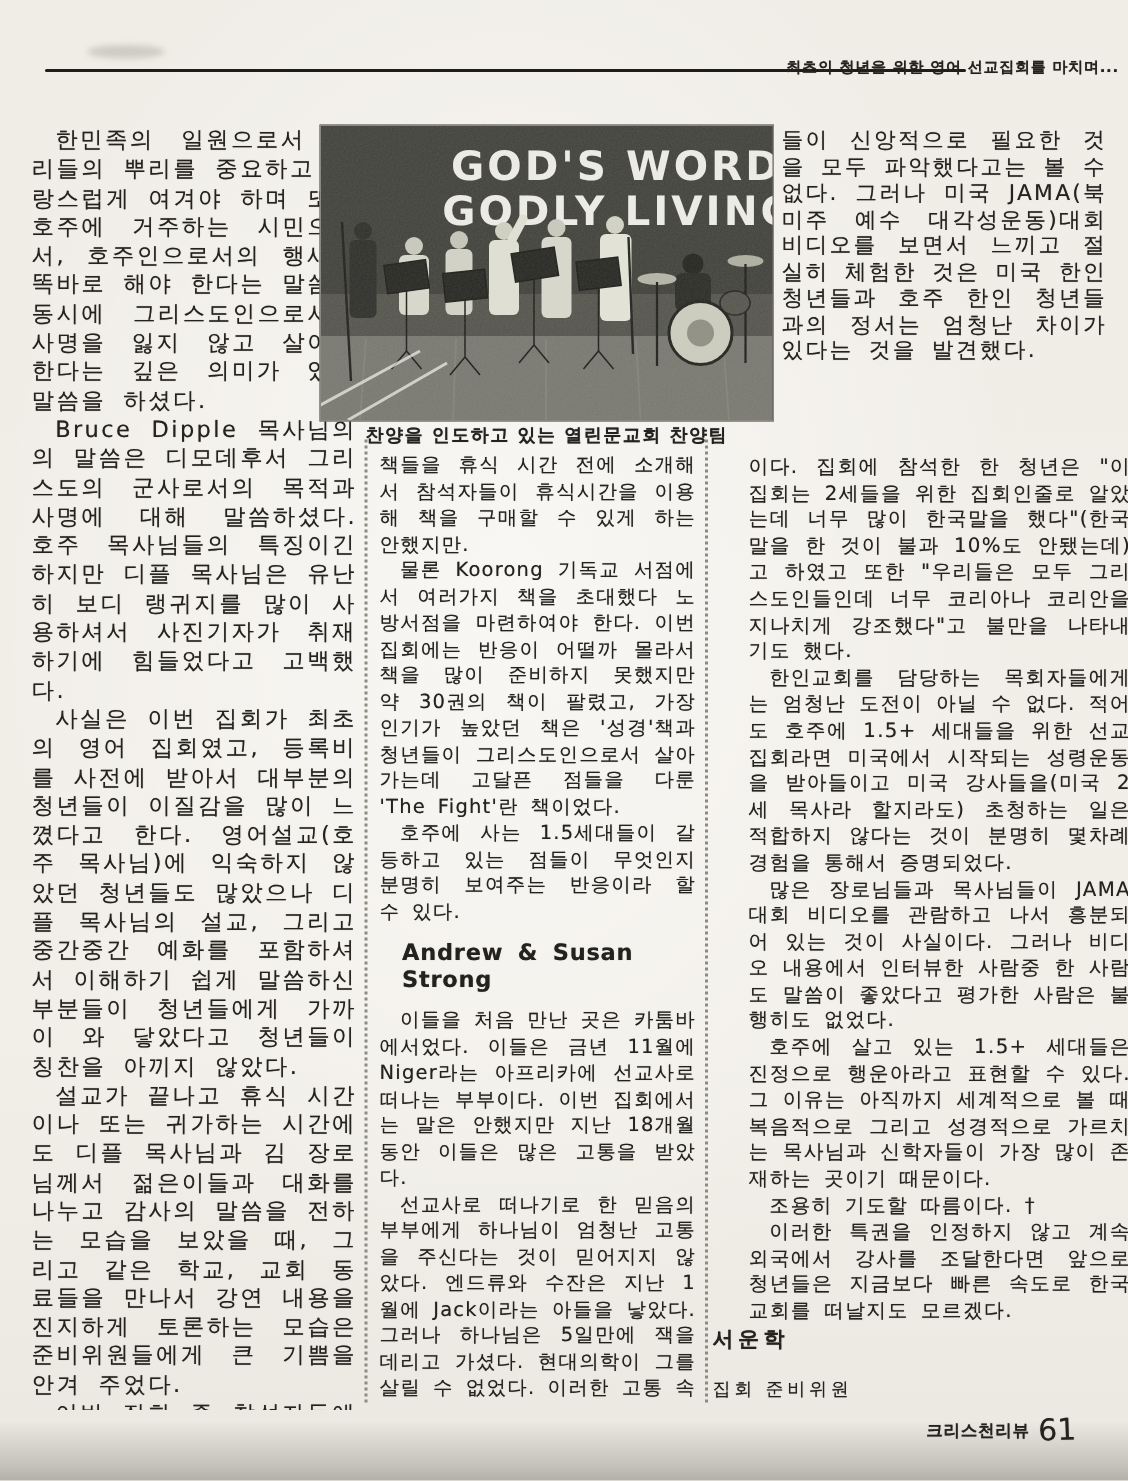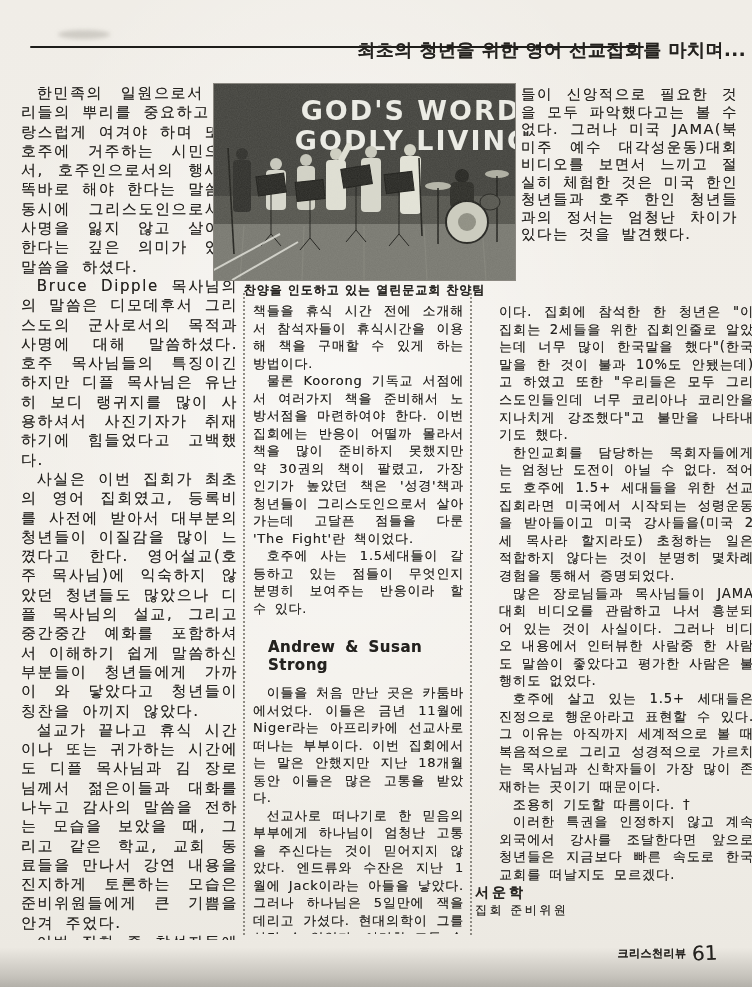--- a/index.html
+++ b/index.html
@@ -12,43 +12,43 @@
   .page{
     position:relative;width:752px;height:987px;overflow:hidden;
     background:
       radial-gradient(ellipse at 45% 40%, rgba(255,255,255,0.55) 0%, rgba(255,255,255,0) 60%),
       linear-gradient(180deg,#f0ede7 0%,#f2efe9 70%,#ece9e2 96%,#c5c2bb 99%,#b3b0a9 100%),
       #f1eee8;
   }
   .ink{color:#24221f;text-shadow:0 0 .5px rgba(35,32,28,.55);}
   
   .header-rule{position:absolute;left:30px;top:46px;width:614px;height:2px;background:#1e1d1a;border-radius:1px;}
-  .header-title{position:absolute;right:6px;top:38px;font-size:18px;font-weight:bold;letter-spacing:.5px;white-space:nowrap;}
+  .header-title{position:absolute;right:6px;top:38px;font-size:10px;font-weight:bold;letter-spacing:.5px;white-space:nowrap;}
   .smudge{position:absolute;left:58px;top:30px;width:52px;height:9px;background:#c6c3bc;border-radius:50%;filter:blur(2px);opacity:.8;}
   
   .col{position:absolute;overflow:hidden;text-align:justify;}
   .col p{margin:0;text-indent:1.05em;}
   .col p.cont{text-indent:0;}
   .col1{left:21px;top:84px;width:217px;height:856px;font-size:15px;line-height:19.3px;letter-spacing:1.6px;word-spacing:5px;}
   .col2{left:253px;top:302px;width:211px;height:632px;font-size:13px;line-height:17.5px;letter-spacing:.8px;word-spacing:3px;}
   .col3-top{left:521px;top:86px;width:217px;height:219px;font-size:14.5px;line-height:17.5px;letter-spacing:1.5px;word-spacing:4px;}
   .col3-main{left:499px;top:303px;width:255px;height:578px;font-size:13.2px;line-height:17.6px;letter-spacing:.9px;word-spacing:3px;}
-  .subhead-en{display:block;font-weight:bold;font-size:15px;letter-spacing:.5px;word-spacing:4px;margin:22px 0 10px 15px;text-align:left;}
+  .subhead-en{display:block;font-weight:bold;font-size:15px;letter-spacing:.5px;word-spacing:4px;margin:10px 0 10px 15px;text-align:left;}
   
   .divider{position:absolute;width:0;border-left:2px dotted #8d8a82;}
   .divider.d1{left:243px;top:293px;height:642px;}
   .divider.d2{left:470px;top:293px;height:642px;}
   
   .photo{position:absolute;left:213px;top:83px;width:301px;height:196px;border:1px solid #8b8881;box-sizing:content-box;background:#4c4c47;}
   .photo svg{display:block;width:301px;height:196px;}
   .caption{position:absolute;left:213px;top:282px;width:303px;text-align:center;font-size:12px;font-weight:bold;letter-spacing:1px;}
   
   .byline{position:absolute;left:475px;top:884px;text-align:left;}
   .byline-name{font-size:14px;font-weight:bold;letter-spacing:3px;}
-  .byline-role{font-size:12px;letter-spacing:2.5px;margin-top:0;}
+  .byline-role{font-size:12px;letter-spacing:2.5px;margin-top:16px;}
   .footer{position:absolute;right:35px;top:941px;display:flex;align-items:center;}
   .footer-mag{font-size:11px;font-weight:bold;letter-spacing:.5px;}
   .footer-num{font-size:20px;font-weight:400;margin-left:5px;transform:rotate(-2deg);}
 </style>
 </head>
 <body>
 
 <div class="page">
 
   <div class="smudge"></div>
@@ -167,22 +167,22 @@
       <g stroke="#eeeee6" stroke-width="2" opacity="0.75">
         <line x1="-4" y1="188" x2="66" y2="150"></line>
           <line x1="18" y1="196" x2="84" y2="158"></line>
       </g>
       <rect x="0" y="0" width="301" height="196" filter="url(#grain)"></rect>
     </svg>
   </div>
   <div class="caption ink">찬양을 인도하고 있는 열린문교회 찬양팀</div>
 
   <div class="col col2 ink">
-    <p class="cont">책들을 휴식 시간 전에 소개해서 참석자들이 휴식시간을 이용해 책을 구매할 수 있게 하는 방법이다.</p>
-    <p>물론 Koorong 기독교 서점에서 여러가지 책을 준비해서 노방서점을 마련하여야 한다. 이번 집회에는 반응이 어떨까 몰라서 책을 많이 준비하지 못했지만 약 30권의 책이 팔렸고, 가장 인기가 높았던 책은 '성경'책과 청년들이 그리스도인으로서 살아가는데 고달픈 점들을 다룬 'The Fight'란 책이었다.</p>
+    <p class="cont">책들을 휴식 시간 전에 소개해서 참석자들이 휴식시간을 이용해 책을 구매할 수 있게 하는 안했지만.</p>
+    <p>물론 Koorong 기독교 서점에서 여러가지 책을 초대했다 노방서점을 마련하여야 한다. 이번 집회에는 반응이 어떨까 몰라서 책을 많이 준비하지 못했지만 약 30권의 책이 팔렸고, 가장 인기가 높았던 책은 '성경'책과 청년들이 그리스도인으로서 살아가는데 고달픈 점들을 다룬 'The Fight'란 책이었다.</p>
     <p>호주에 사는 1.5세대들이 갈등하고 있는 점들이 무엇인지 분명히 보여주는 반응이라 할 수 있다.</p>
     <span class="subhead-en">Andrew &amp; Susan Strong</span>
     <p>이들을 처음 만난 곳은 카툼바에서었다. 이들은 금년 11월에 Niger라는 아프리카에 선교사로 떠나는 부부이다. 이번 집회에서는 말은 안했지만 지난 18개월 동안 이들은 많은 고통을 받았다.</p>
     <p>선교사로 떠나기로 한 믿음의 부부에게 하나님이 엄청난 고통을 주신다는 것이 믿어지지 않았다. 엔드류와 수잔은 지난 1월에 Jack이라는 아들을 낳았다. 그러나 하나님은 5일만에 잭을 데리고 가셨다. 현대의학이 그를 살릴 수 없었다. 이러한 고통 속에서도 강하게 살아가는 모습을 청년들과 나누기 위해서 이번 집회에 초대했다.</p>
 
   </div>
 
   <div class="col col3-top ink">
     <p class="cont">들이 신앙적으로 필요한 것을 모두 파악했다고는 볼 수 없다. 그러나 미국 JAMA(북미주 예수 대각성운동)대회 비디오를 보면서 느끼고 절실히 체험한 것은 미국 한인 청년들과 호주 한인 청년들과의 정서는 엄청난 차이가 있다는 것을 발견했다.</p>
   </div>

